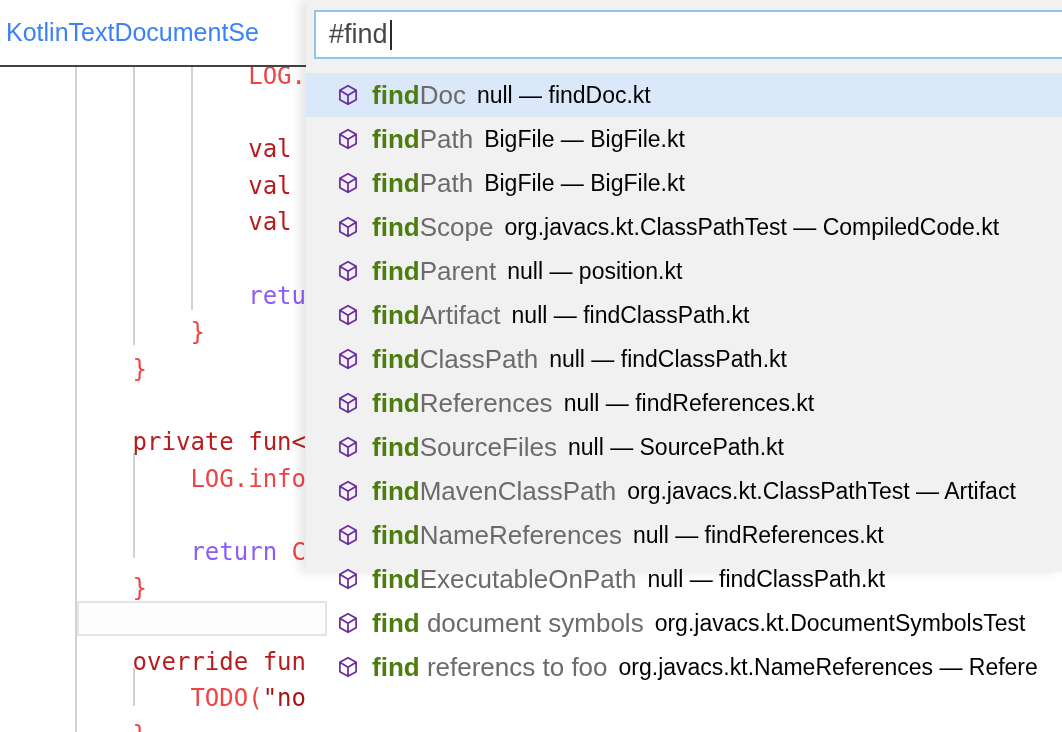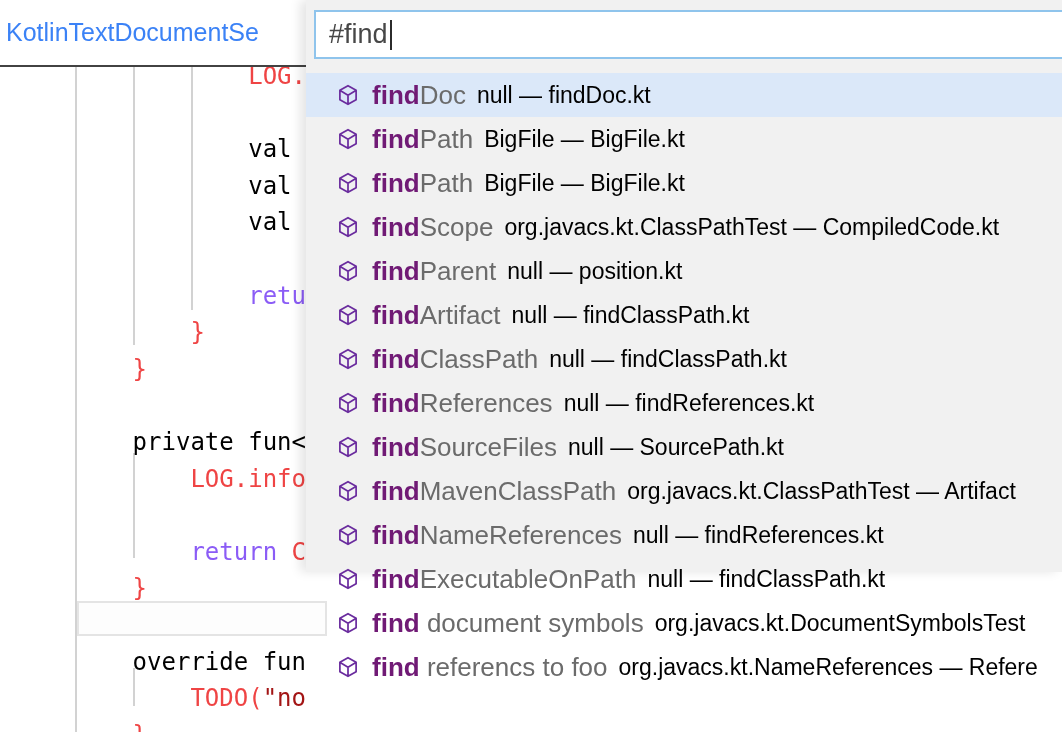--- a/index.html
+++ b/index.html
@@ -7,21 +7,21 @@
          font-family:"Liberation Sans",sans-serif;}
 
   
   .editor{position:absolute;left:0;top:0;width:1062px;height:732px;background:#ffffff;z-index:1;}
   .guide{position:absolute;width:1.5px;background:#d2d2d2;}
   .cursor-line{position:absolute;left:77px;top:601px;width:246px;height:31px;
                border:2px solid #e4e4e4;background:#fdfdfd;}
   .code{position:absolute;left:17px;top:58px;font-family:"DejaVu Sans Mono",monospace;
         font-size:24px;line-height:36.6px;white-space:pre;color:#000;}
   .code-line{height:36.6px;}
-  .seg-keyword{color:#000000;}
+  .seg-keyword{color:#b91c1c;}
   .seg-control{color:#8b5cf6;}
   .seg-string{color:#a31515;}
   .seg-plain{color:#ef4444;}
 
   
   .topbar{position:absolute;left:0;top:0;width:1062px;height:65px;background:#ffffff;
           border-bottom:2px solid #424242;z-index:2;}
   .tab-title{position:absolute;left:6px;top:0;line-height:64px;font-size:25px;color:#3b82f6;}
 
   
@@ -30,21 +30,21 @@
   .searchbox{position:absolute;top:10px;left:8px;right:-4px;height:45px;background:#ffffff;
              border:2px solid #8fc4ec;display:flex;align-items:center;padding-left:13px;
              font-size:27px;color:#474747;}
   .caret{width:2px;height:30px;background:#2b2b2b;margin-left:2px;}
   .results{position:absolute;top:73px;left:0;right:0;}
   .row{height:44px;display:flex;align-items:center;padding-left:31px;
        white-space:nowrap;overflow:hidden;}
   .row.selected{background:#dbe8f9;}
   .row .icon{flex:0 0 auto;margin-right:13px;display:flex;align-items:center;}
   .label{font-size:26px;color:#6b6b6b;flex:0 0 auto;}
-  .label b{color:#701a75;font-weight:700;}
+  .label b{color:#4d7c0f;font-weight:700;}
   .detail{font-size:23px;color:#000000;margin-left:11px;flex:0 0 auto;}
 </style>
 </head>
 <body>
 
 <div class="stage">
 
   <div class="editor">
     <div class="guide" style="left:75px;top:66px;height:666px;"></div>
     <div class="guide" style="left:133px;top:66px;height:279px;"></div>

